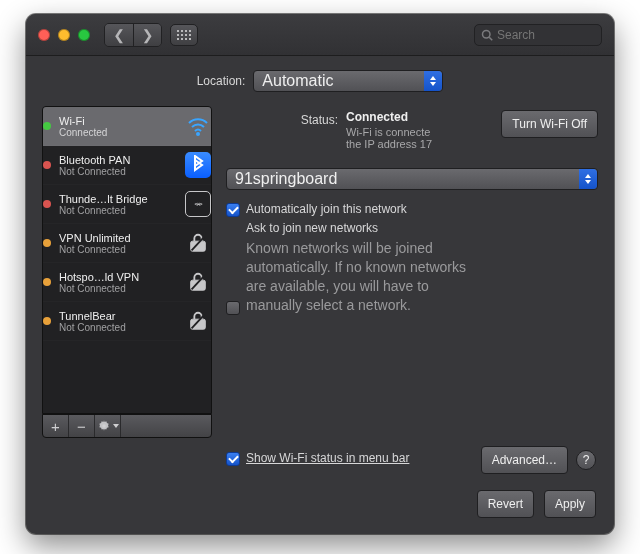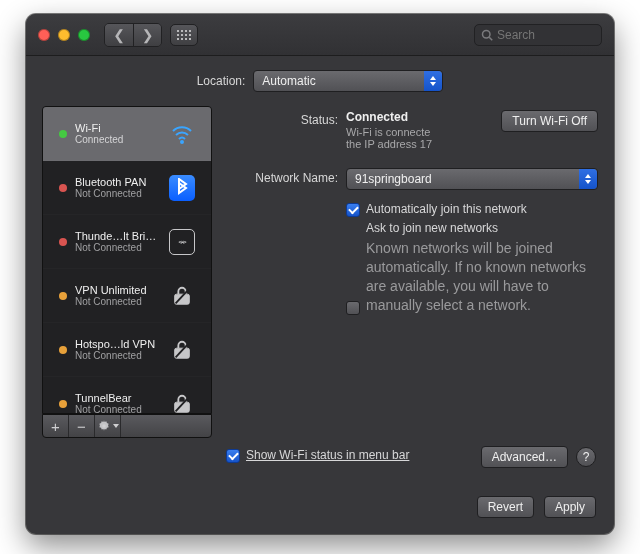--- a/index.html
+++ b/index.html
@@ -15,30 +15,30 @@
   .gridbtn { margin-left: 8px; width: 28px; height: 22px; background: linear-gradient(#56565a,#3f3f42); border: 1px solid #212123; border-radius: 5px; display: flex; align-items: center; justify-content: center; }
   .gridicon { display: grid; grid-template-columns: repeat(4,2px); grid-template-rows: repeat(3,2px); gap: 2px; }
   .gridicon span { background: #b9b9bb; }
   .title { position: absolute; left: 0; right: 0; text-align: center; font-size: 13px; color: #e5e5e7; font-weight: 500; pointer-events: none; }
   .search { margin-left: auto; margin-right: 12px; width: 128px; height: 22px; border: 1px solid #212123; border-radius: 5px; background: #323235; display: flex; align-items: center; padding: 0 6px; color: #7a7a7d; }
   .search svg { width: 12px; height: 12px; margin-right: 4px; fill: none; stroke: #7a7a7d; stroke-width: 2; }
   .search input { background: transparent; border: none; outline: none; color: #d7d7d8; font-size: 12px; width: 90px; }
 
   .locationrow { display: flex; align-items: center; justify-content: center; gap: 8px; margin-top: 14px; }
   .label { font-size: 12px; color: #d7d7d7; }
-  .select { position: relative; height: 22px; background: linear-gradient(#6a6a6e,#515155); border: 1px solid #1f1f21; border-radius: 4px; display: flex; align-items: center; padding: 0 28px 0 8px; color: #efefef; font-size: 12px; min-width: 190px; }
+  .select { position: relative; height: 22px; background: linear-gradient(#6a6a6e,#515155); border: 1px solid #1f1f21; border-radius: 4px; display: flex; align-items: center; padding: 0 28px 0 8px; color: #efefef; font-size: 16px; min-width: 190px; }
   .select .cap { position: absolute; right: 0; top: 0; bottom: 0; width: 18px; background: linear-gradient(#2f6fe3,#1553c9); border-top-right-radius: 4px; border-bottom-right-radius: 4px; display: flex; flex-direction: column; align-items: center; justify-content: center; }
   .cap .up, .cap .dn { width: 0; height: 0; border-left: 3px solid transparent; border-right: 3px solid transparent; }
   .cap .up { border-bottom: 4px solid #fff; margin-bottom: 2px; }
   .cap .dn { border-top: 4px solid #fff; }
 
   .body { display: flex; padding: 14px 16px 0 16px; gap: 14px; }
   .sidebar { width: 170px; height: 332px; display: flex; flex-direction: column; }
   .svclist { flex: 1; background: #212123; border: 1px solid #111; border-radius: 4px 4px 0 0; overflow: hidden; }
-  .svcitem { height: 54px; display: flex; align-items: center; padding: 0 16px; gap: 8px; border-bottom: 1px solid rgba(255,255,255,0.02); position: relative; }
+  .svcitem { height: 39px; display: flex; align-items: center; padding: 0 0; gap: 8px; border-bottom: 1px solid rgba(255,255,255,0.02); position: relative; }
   .svcitem.selected { background: #6a6a6e; }
   .ststatus { width: 8px; height: 8px; border-radius: 50%; flex-shrink: 0; }
   .ststatus.green { background: #45c942; } .ststatus.red { background: #d95450; } .ststatus.orange { background: #e8a13a; }
   .svctx { flex: 1; overflow: hidden; }
   .svcname { font-size: 11px; color: #efefef; white-space: nowrap; overflow: hidden; text-overflow: ellipsis; }
   .svcsub { font-size: 10px; color: #a0a0a2; }
   .svcitem.selected .svcsub { color: #d5d5d7; }
   .svcicon { width: 26px; height: 26px; border-radius: 5px; display: flex; align-items: center; justify-content: center; flex-shrink: 0; }
   .svcicon.wifi svg { stroke: #3aa5ff; fill: none; stroke-width: 2; }
   .svcicon.bt { background: linear-gradient(#3a8cff,#0a5fff); }
@@ -51,21 +51,21 @@
   .svctool { width: 26px; display: flex; align-items: center; justify-content: center; color: #cfcfd1; border-right: 1px solid #2a2a2c; cursor: pointer; font-size: 15px; }
   .svctool.gear { display: flex; align-items: center; }
   .svctool.gear svg { width: 14px; height: 14px; }
   .svctool.gear .dn2 { width:0; height:0; border-left:3px solid transparent; border-right:3px solid transparent; border-top:4px solid #cfcfd1; margin-left:2px; }
 
   .main { flex: 1; padding-top: 4px; }
   .row { display: flex; margin-bottom: 12px; }
   .rlab { width: 120px; text-align: right; padding-right: 8px; padding-top: 3px; font-size: 12px; color: #d7d7d7; }
   .rval { flex: 1; font-size: 12px; }
   .strong { font-weight: 600; color: #efefef; }
-  .btn { height: 22px; background: linear-gradient(#6a6a6e,#515155); border: 1px solid #1f1f21; border-radius: 4px; color: #efefef; font-size: 12px; padding: 0 10px; display: inline-flex; align-items: center; cursor: pointer; }
+  .btn { height: 28px; background: linear-gradient(#6a6a6e,#515155); border: 1px solid #1f1f21; border-radius: 4px; color: #efefef; font-size: 12px; padding: 0 10px; display: inline-flex; align-items: center; cursor: pointer; }
   .sub { font-size: 11px; color: #a8a8aa; margin-top: 2px; }
   .chk { display: flex; align-items: flex-start; gap: 6px; margin-bottom: 4px; }
   .cbox { width: 14px; height: 14px; border-radius: 3px; border: 1px solid #1f1f21; background: linear-gradient(#6a6a6e,#515155); display: flex; align-items: center; justify-content: center; flex-shrink: 0; margin-top: 1px; }
   .cbox.checked { background: linear-gradient(#3a7ff0,#1553c9); border-color: #0d3a94; }
   .cbox.checked::after { content: ""; width: 7px; height: 4px; border-left: 2px solid #fff; border-bottom: 2px solid #fff; transform: rotate(-45deg); margin-top: -2px; }
   .hint { font-size: 14px; color: #9a9a9c; margin-top: 4px; line-height: 1.35; max-width: 230px; }
   .selectNet { min-width: 210px; }
 
   .bottombar { position: absolute; left: 200px; right: 18px; top: 432px; display: flex; align-items: center; }
   .bottombar .chk { flex: 1; text-decoration: underline; }
@@ -226,21 +226,20 @@
           <div style="flex:1;">
             <div class="strong">Connected</div>
             <div class="sub" style="white-space:pre-line;">Wi-Fi is connecte
 the IP address 17</div>
           </div>
           <div class="btn">Turn Wi-Fi Off</div>
         </div>
       </div>
 
       <div class="row" style="margin-top:18px;">
-        <div class="rlab">Network Name:</div>
         <div class="rval">
           <div class="select selectNet">
             <span>91springboard</span>
             <div class="cap">
                 <div class="up"></div>
                 <div class="dn"></div>
               </div>
           </div>
           <div class="chk" style="margin-top:12px;">
             <div class="cbox checked"></div>

